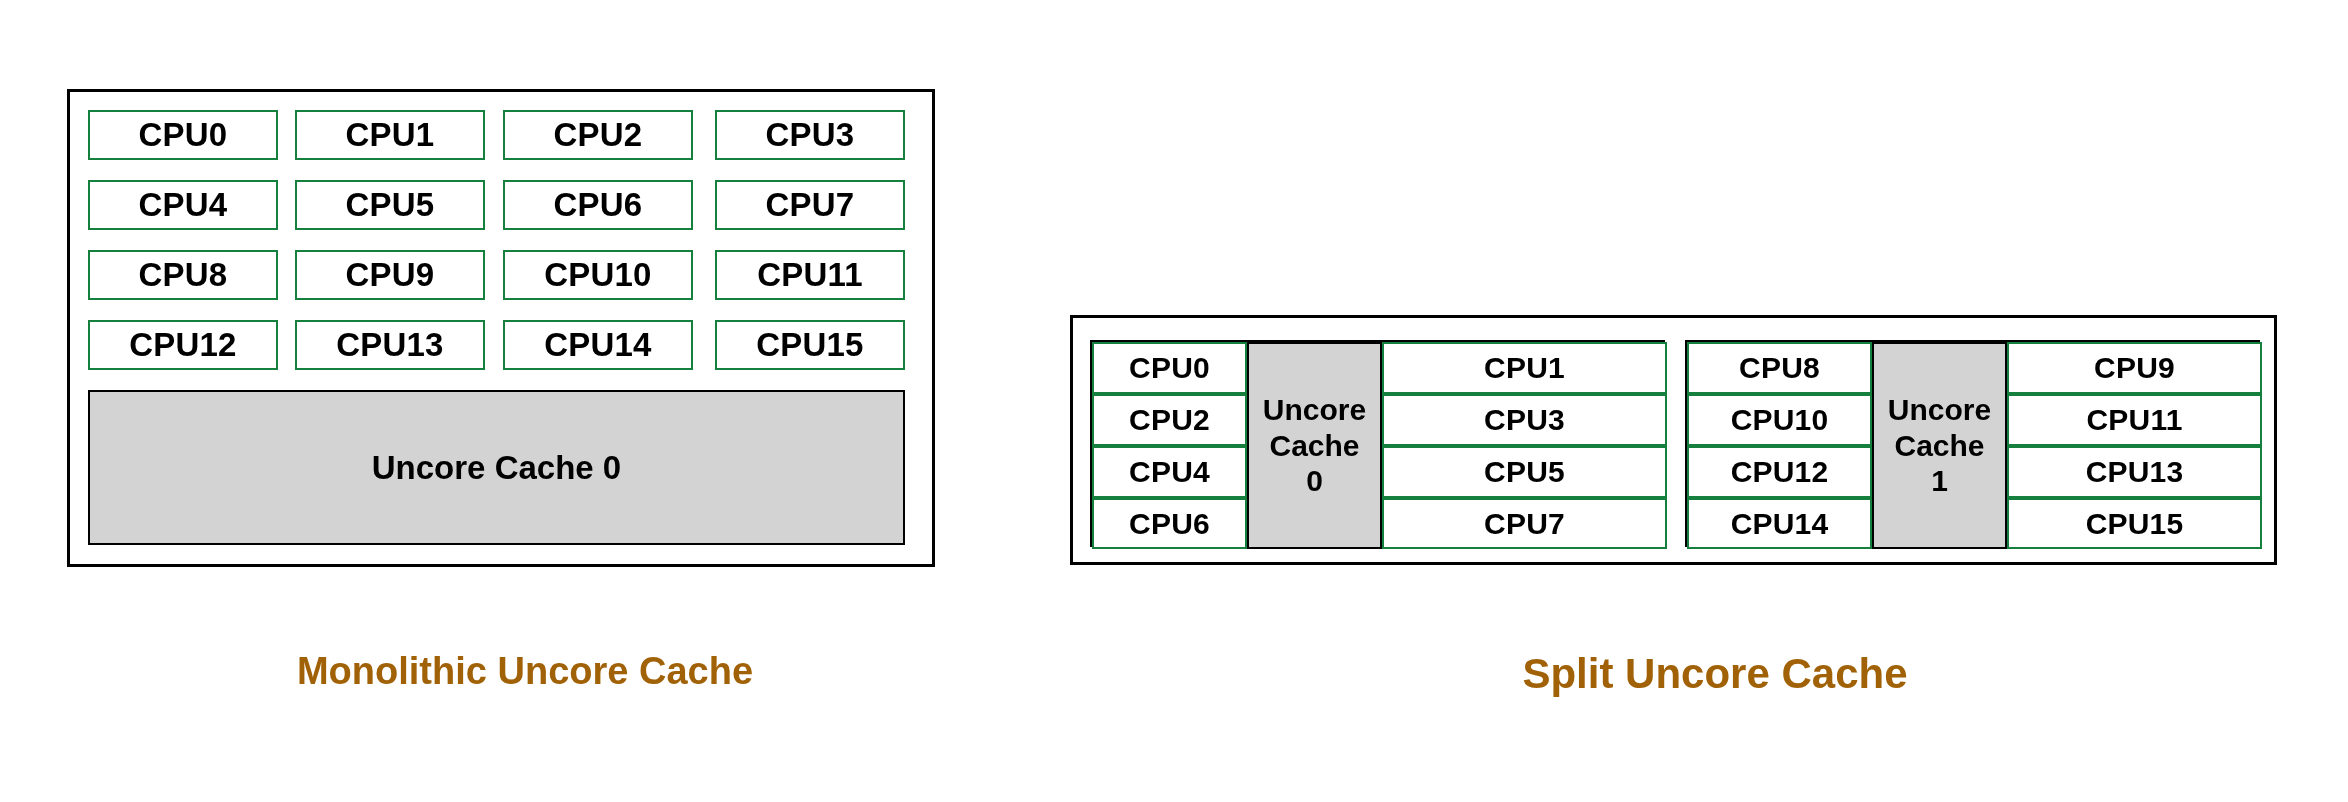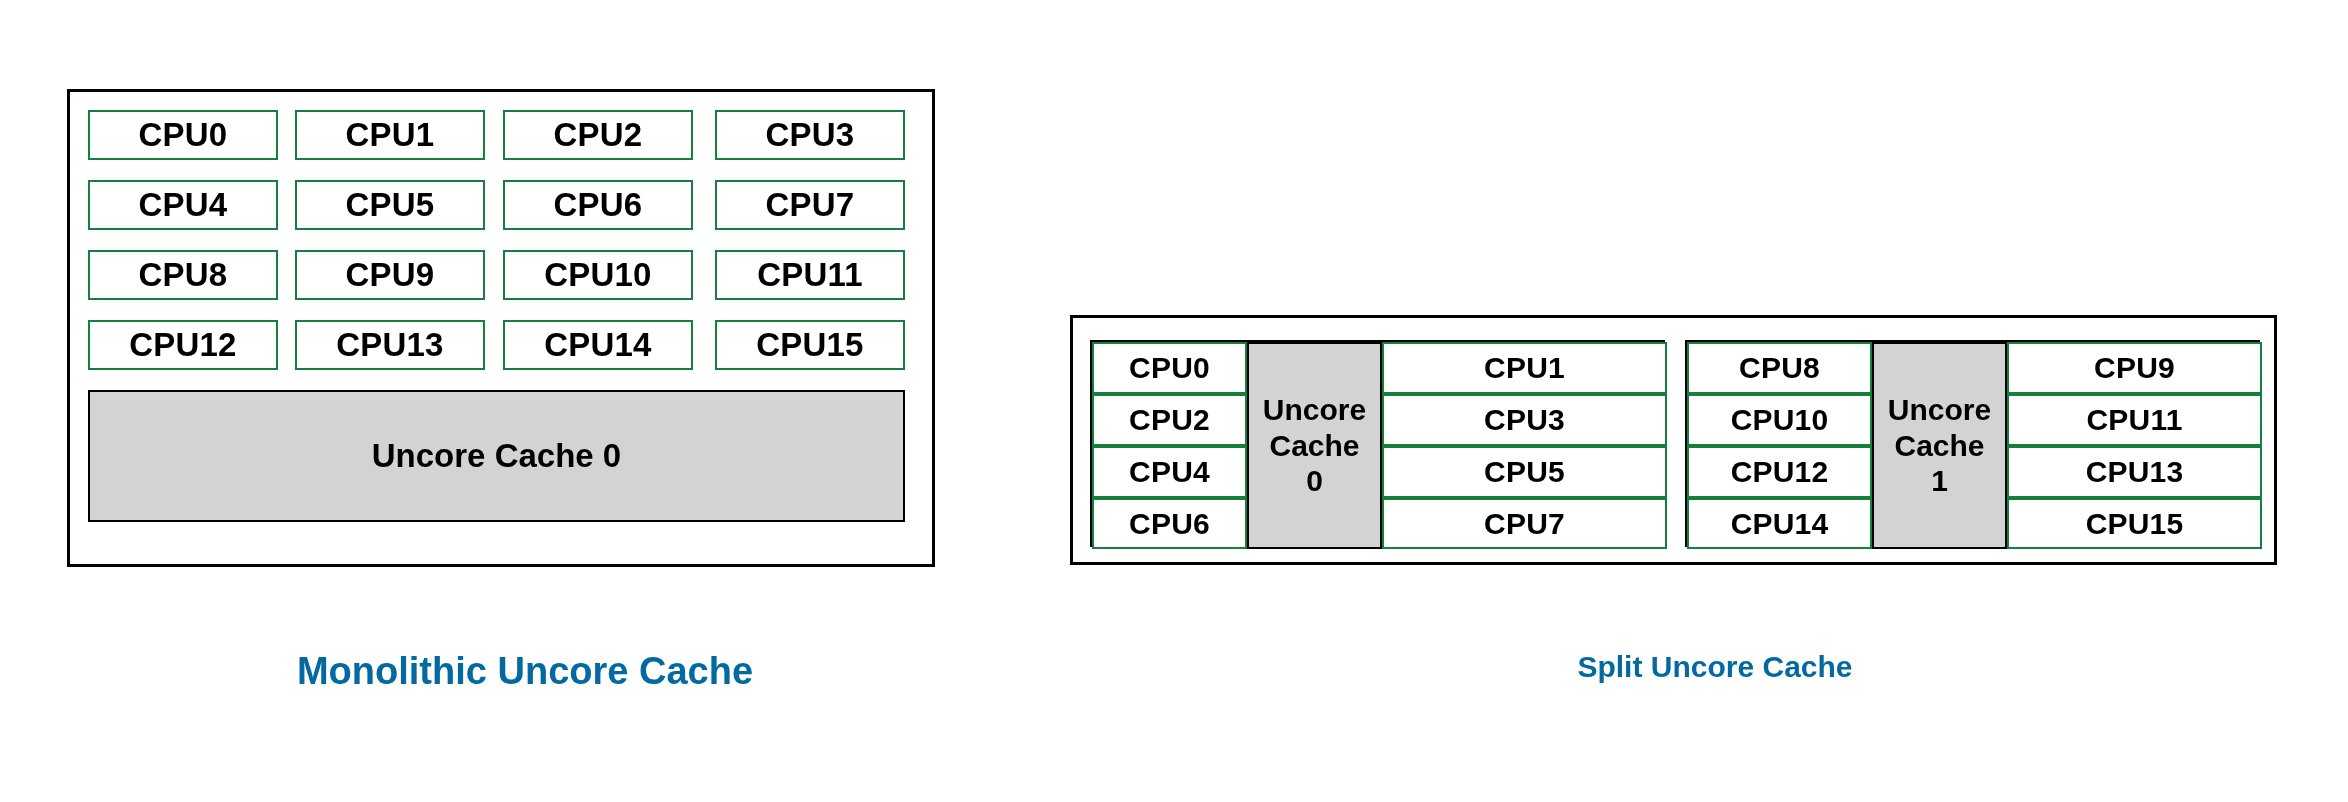--- a/index.html
+++ b/index.html
@@ -47,21 +47,21 @@
     display: flex;
     align-items: center;
     justify-content: center;
     font-weight: bold;
     color: #000000;
   }
 
   .caption {
     position: absolute;
     font-weight: bold;
-    color: #0369a1;
+    color: #a16207;
     text-align: center;
     white-space: nowrap;
   }
 
   
   #fig-monolithic { left: 0; top: 0; width: 1000px; height: 802px; }
 
   #mono-frame {
     left: 67px; top: 89px;
     width: 868px; height: 478px;
@@ -90,21 +90,21 @@
     box-sizing: border-box;
     background: #ffffff;
   }
 
   #fig-split .cpu-box { font-size: 30px; }
   #fig-split .cache-box { font-size: 30px; line-height: 1.18; }
 
   #split-caption {
     left: 1415px; top: 650px;
     width: 600px;
-    font-size: 30px;
+    font-size: 42px;
   }
 </style>
 </head>
 <body>
 
 <div class="figure" id="fig-monolithic">
 
   <div class="outer-frame" id="mono-frame">
 
     <div class="cpu-box" style="left:18px; top:18px; width:190px; height:50px;">CPU0</div>
@@ -120,21 +120,21 @@
     <div class="cpu-box" style="left:18px; top:158px; width:190px; height:50px;">CPU8</div>
     <div class="cpu-box" style="left:225px; top:158px; width:190px; height:50px;">CPU9</div>
     <div class="cpu-box" style="left:433px; top:158px; width:190px; height:50px;">CPU10</div>
     <div class="cpu-box" style="left:645px; top:158px; width:190px; height:50px;">CPU11</div>
 
     <div class="cpu-box" style="left:18px; top:228px; width:190px; height:50px;">CPU12</div>
     <div class="cpu-box" style="left:225px; top:228px; width:190px; height:50px;">CPU13</div>
     <div class="cpu-box" style="left:433px; top:228px; width:190px; height:50px;">CPU14</div>
     <div class="cpu-box" style="left:645px; top:228px; width:190px; height:50px;">CPU15</div>
 
-    <div class="cache-box" id="mono-cache" style="left:18px; top:298px; width:817px; height:132px; background:#d3d3d3;">Uncore Cache 0</div>
+    <div class="cache-box" id="mono-cache" style="left:18px; top:298px; width:817px; height:155px; background:#d3d3d3;">Uncore Cache 0</div>
   </div>
 
   <div class="caption" id="mono-caption">Monolithic Uncore Cache</div>
 </div>
 
 <div class="figure" id="fig-split">
 
   <div class="outer-frame" id="split-frame">
 
     <div class="cluster" style="left:17px; top:22px; width:575px; height:207px;">

